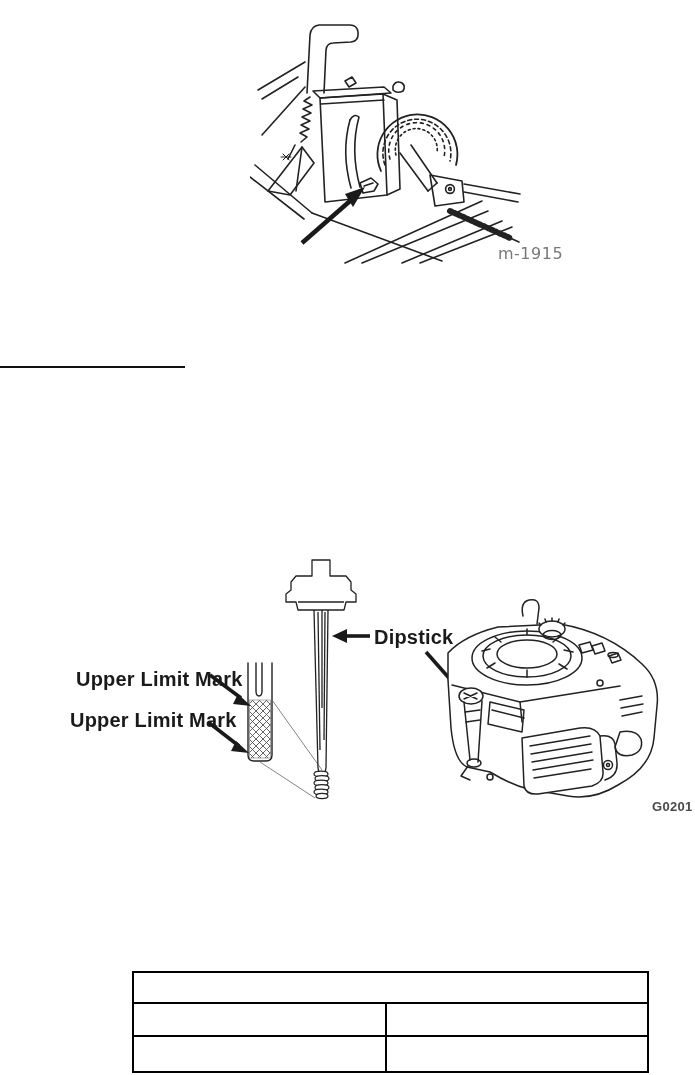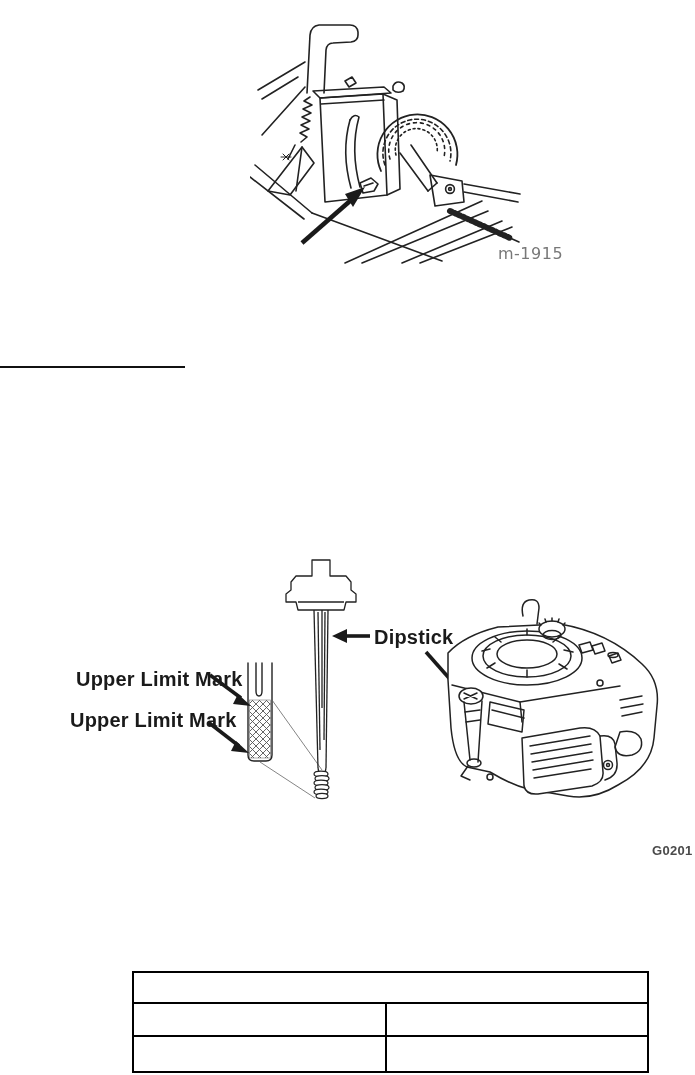--- a/index.html
+++ b/index.html
@@ -209,21 +209,21 @@
       <path d="M540,186 Q553,184 555,194 L557,213 Q558,226 545,230"></path>
       <circle cx="548" cy="215" r="4.5"></circle>
       <circle cx="548" cy="215" r="1.5"></circle>
       <circle cx="430" cy="227" r="3"></circle>
     </g>
   </svg>
 
   <div class="abs diagram-label" style="left:16px;top:118px;">Upper Limit Mark</div>
   <div class="abs diagram-label" style="left:10px;top:159px;">Upper Limit Mark</div>
   <div class="abs diagram-label" style="left:314px;top:76px;">Dipstick</div>
-  <div class="abs fig-caption-dark" style="left:592px;top:249px;margin-top:44px;">G0201</div>
+  <div class="abs fig-caption-dark" style="left:592px;top:249px;">G0201</div>
 </div>
 
 <table class="spec">
   <colgroup>
       <col style="width:253px">
       <col style="width:262px">
     </colgroup>
   <tbody>
       <tr style="height:31px">
     <td colspan="2"></td>

